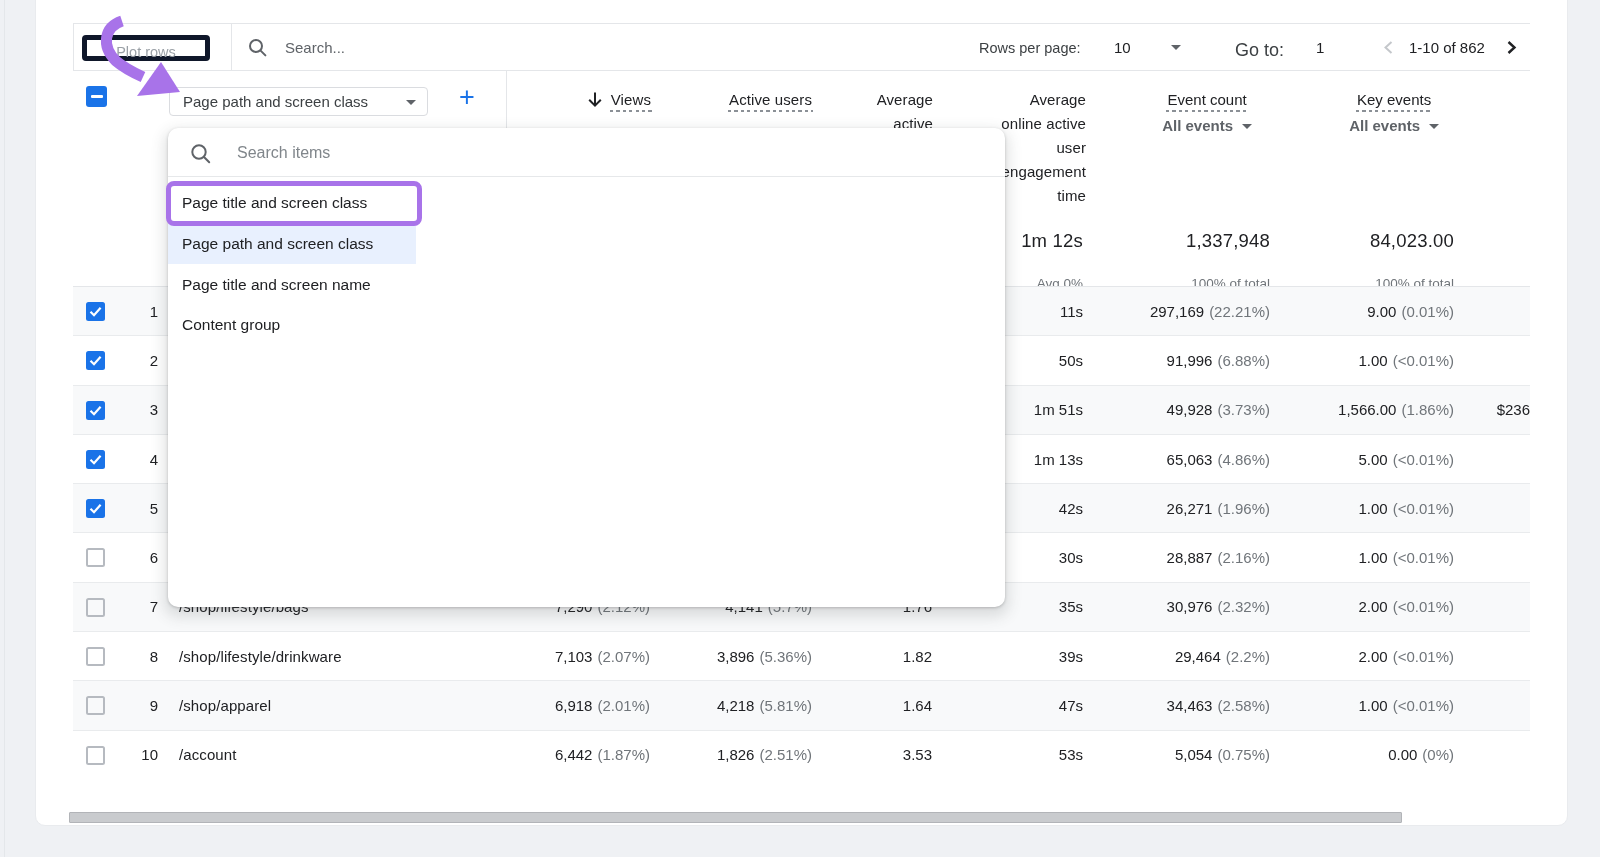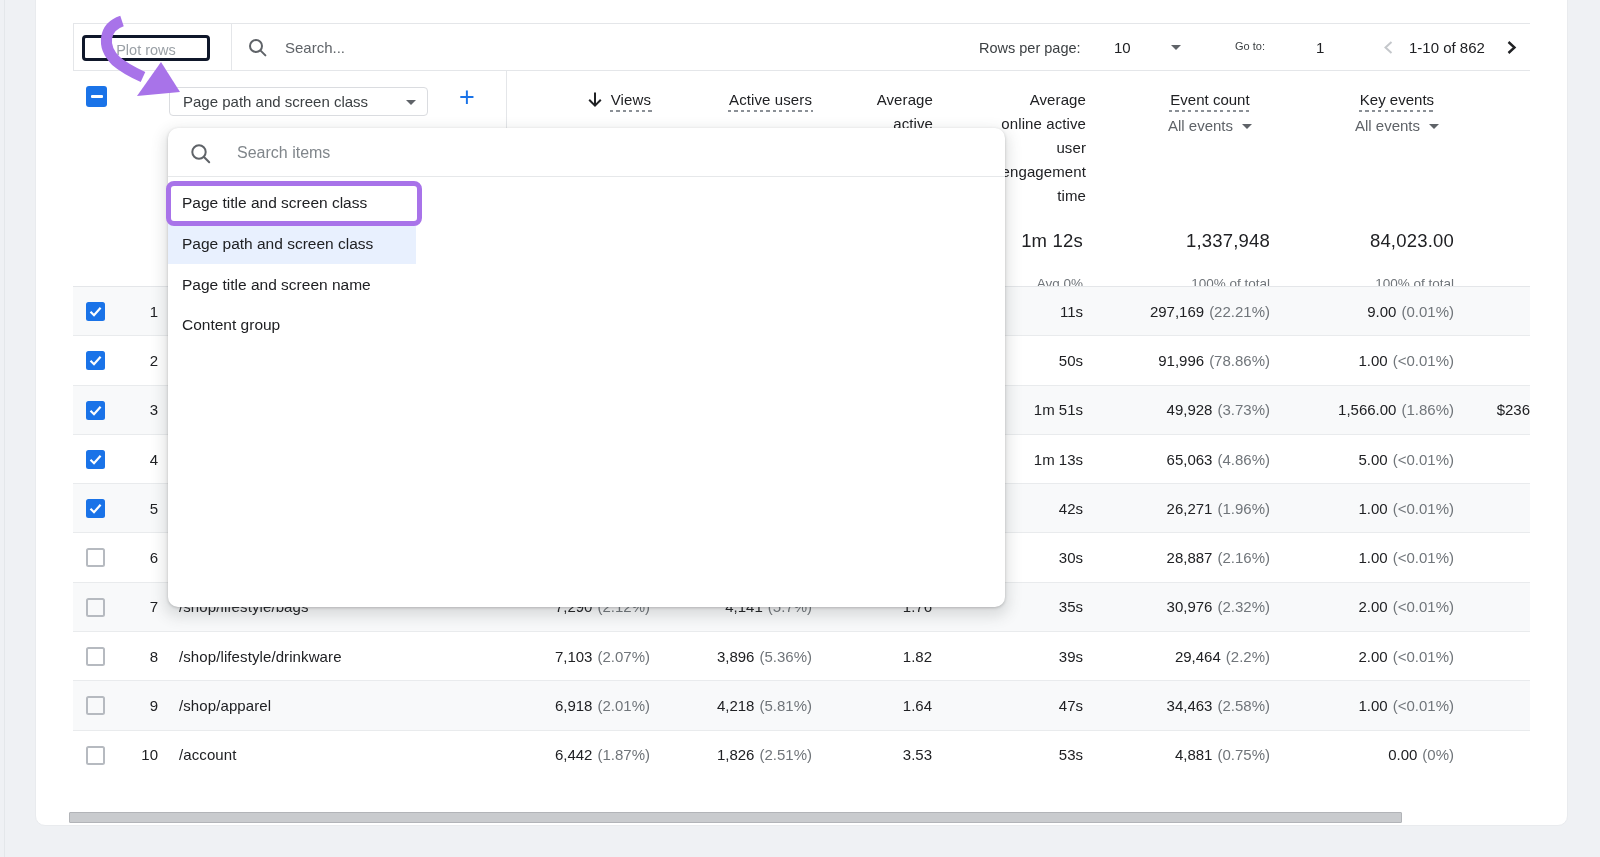--- a/index.html
+++ b/index.html
@@ -4,26 +4,26 @@
 <style>
   html,body{margin:0;padding:0;}
   body{font-family:"Liberation Sans",sans-serif;background:#eff1f4;-webkit-font-smoothing:antialiased;}
   #stage{position:relative;width:1600px;height:857px;overflow:hidden;background:#eff1f4;}
   .abs{position:absolute;}
   #navline{left:4px;top:0;width:1px;height:857px;background:#e4e7ea;}
   #card{left:35px;top:-14px;width:1533px;height:840px;background:#fff;border:1px solid #e9ebee;border-radius:10px;box-sizing:border-box;}
 
   
   #toolbar{left:72.5px;top:23px;width:1457.5px;height:48px;border-top:1px solid #e4e6e9;border-bottom:1px solid #e4e6e9;border-left:1px solid #e4e6e9;box-sizing:border-box;}
-  #plot-rows{left:82px;top:34.5px;width:128px;height:26px;border:3px solid #0f172a;border-radius:4px;box-sizing:border-box;color:#9aa0a6;font-size:14.5px;line-height:24px;text-align:center;background:#fff;}
+  #plot-rows{left:82px;top:34.5px;width:128px;height:26px;border:5px solid #0f172a;border-radius:4px;box-sizing:border-box;color:#9aa0a6;font-size:14.5px;line-height:24px;text-align:center;background:#fff;}
   #tb-div{left:231px;top:23px;width:1px;height:47px;background:#e4e6e9;}
   #search-lbl{left:285px;top:38.5px;font-size:15px;color:#5f6368;}
   #rpp-lbl{left:979px;top:39.5px;font-size:14.5px;color:#3c4043;text-align:right;}
   #rpp-val{left:1114px;top:38.5px;font-size:15px;color:#202124;}
-  #goto-lbl{left:1235px;top:39.5px;font-size:11px;color:#3c4043;}
+  #goto-lbl{left:1235px;top:39.5px;font-size:18px;color:#3c4043;}
   #goto-val{left:1316px;top:38.5px;font-size:15px;color:#202124;}
   #range-lbl{left:1409px;top:38.5px;font-size:15px;color:#202124;}
   .caret{width:0;height:0;border-left:5px solid transparent;border-right:5px solid transparent;border-top:5.5px solid #5f6368;}
   #rpp-caret{left:1171px;top:45px;}
 
   
   #hd-check{left:86px;top:86px;width:21px;height:21px;background:#1a73e8;border-radius:3px;}
   #hd-check .bar{position:absolute;left:4.5px;top:9.25px;width:12px;height:2.6px;background:#fff;border-radius:1px;}
   #dim-btn{left:169px;top:87px;width:259px;height:29px;border:1px solid #dadce0;border-radius:4px;box-sizing:border-box;background:#fff;}
   #dim-btn .lbl{position:absolute;left:13px;top:4.5px;font-size:15px;color:#3c4043;}
@@ -35,21 +35,21 @@
   .du{display:inline-block;position:relative;padding-bottom:4px;line-height:17px;}
   .du::after{content:"";position:absolute;left:-1px;right:-1px;bottom:0;height:2px;background:repeating-linear-gradient(90deg,#8b9096 0 3.2px,transparent 3.2px 6.4px);}
   #ch-views{right:949px;}
   
   #ch-active{right:788px;}
   #ch-online{right:667px;}
   #ch-avg{right:514px;}
   .ch-c{top:88px;text-align:center;font-size:15px;line-height:24px;}
   #ch-event{right:348px;}
   #ch-key{right:161px;}
-  .filt{color:#5f6368;font-weight:400;margin-top:2px;white-space:nowrap;}
+  .filt{color:#5f6368;font-weight:700;margin-top:2px;white-space:nowrap;}
   .filt .caret{display:inline-block;vertical-align:2px;margin-left:9px;}
   .ch-c .t{font-weight:500;color:#202124;}
 
   
   .tot{top:230px;text-align:right;}
   .tot .v{font-size:18.5px;color:#202124;letter-spacing:.2px;}
   .tot .s{font-size:13.5px;color:#70757a;margin-top:24px;}
   #tot-avg{right:517px;}
   #tot-event{right:330px;}
   #tot-key{right:146px;}
@@ -202,21 +202,21 @@
         </div>
         <div class="cell dim"></div>
         <div class="cell m m-views"></div>
         <div class="cell m m-active"></div>
         <div class="cell m m-online"></div>
         <div class="cell m m-engage">
           <span>50s</span>
         </div>
         <div class="cell m m-event">
           <span>91,996</span>
-          <span class="pct">(78.86%)</span>
+          <span class="pct">(6.88%)</span>
         </div>
         <div class="cell m m-key">
           <span>1.00</span>
           <span class="pct">(&lt;0.01%)</span>
         </div>
         <div class="cell m m-rev"></div>
       </div>
       <div class="row alt">
         <div class="cb on">
           <svg width="17" height="17" viewBox="0 0 17 17">
@@ -431,21 +431,21 @@
           <span>1,826</span>
           <span class="pct">(2.51%)</span>
         </div>
         <div class="cell m m-online">
           <span>3.53</span>
         </div>
         <div class="cell m m-engage">
           <span>53s</span>
         </div>
         <div class="cell m m-event">
-          <span>4,881</span>
+          <span>5,054</span>
           <span class="pct">(0.75%)</span>
         </div>
         <div class="cell m m-key">
           <span>0.00</span>
           <span class="pct">(0%)</span>
         </div>
         <div class="cell m m-rev"></div>
       </div>
     </div>
 

